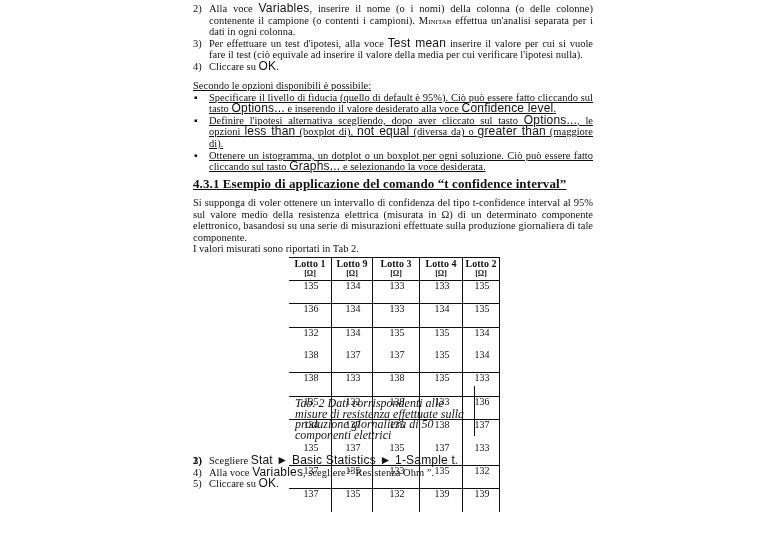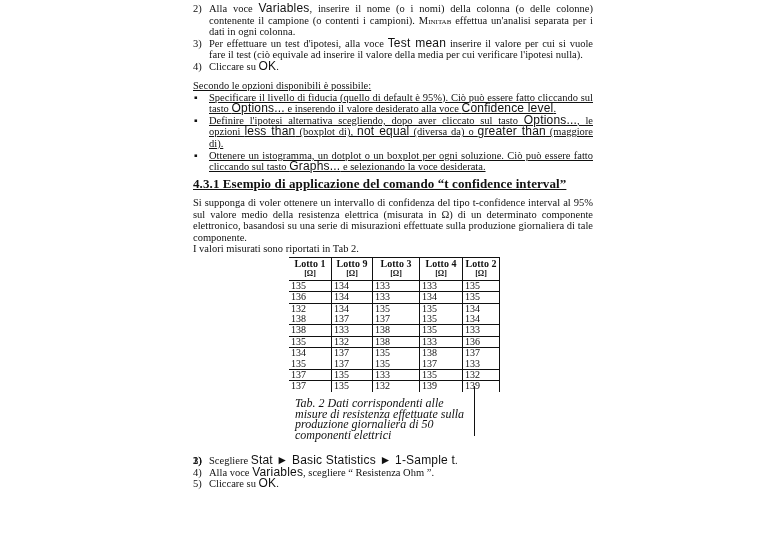--- a/index.html
+++ b/index.html
@@ -13,21 +13,21 @@
   ol.steps li { position: relative; padding-left: 16px; margin: 0; }
   ol.steps li .num { position: absolute; left: 0; top: 0; }
   ul.bul { list-style: none; margin: 0; padding: 0; }
   ul.bul li { position: relative; padding-left: 16px; }
   ul.bul li .dot { position: absolute; left: 1px; top: 0; font-weight: bold; }
   .block { position: absolute; left: 193px; width: 400px; text-align: justify; }
   h3.sec { position: absolute; left: 193px; top: 176px; margin: 0; font-size: 13px;
            font-weight: bold; text-decoration: underline; letter-spacing: 0.1px; }
   table.data { position: absolute; left: 289px; top: 257px; border-collapse: collapse;
                font-size: 10px; line-height: 10.4px; }
-  table.data th, table.data td { padding: 0 0 0 2px; text-align: left; }
+  table.data th, table.data td { padding: 0 0 12px 2px; text-align: center; }
   table.data th { font-weight: bold; font-size: 10px; text-align: center; padding: 0 2px; }
   table.data thead tr.h1 th { border-top: 1px solid #111; padding-top: 1px; }
   table.data thead tr.h2 th { border-bottom: 1px solid #111; font-size: 8px; }
   table.data td.c1, table.data th.c1 { width: 38px; }
   table.data td.c2, table.data th.c2 { width: 36px; }
   table.data td.c3, table.data th.c3 { width: 42px; }
   table.data td.c4, table.data th.c4 { width: 38px; }
   table.data td.c5, table.data th.c5 { width: 32px; }
   table.data .vr { border-right: 1px solid #111; margin-left: 36px; }
   table.data tr.bt td { border-top: 1px solid #111; }

